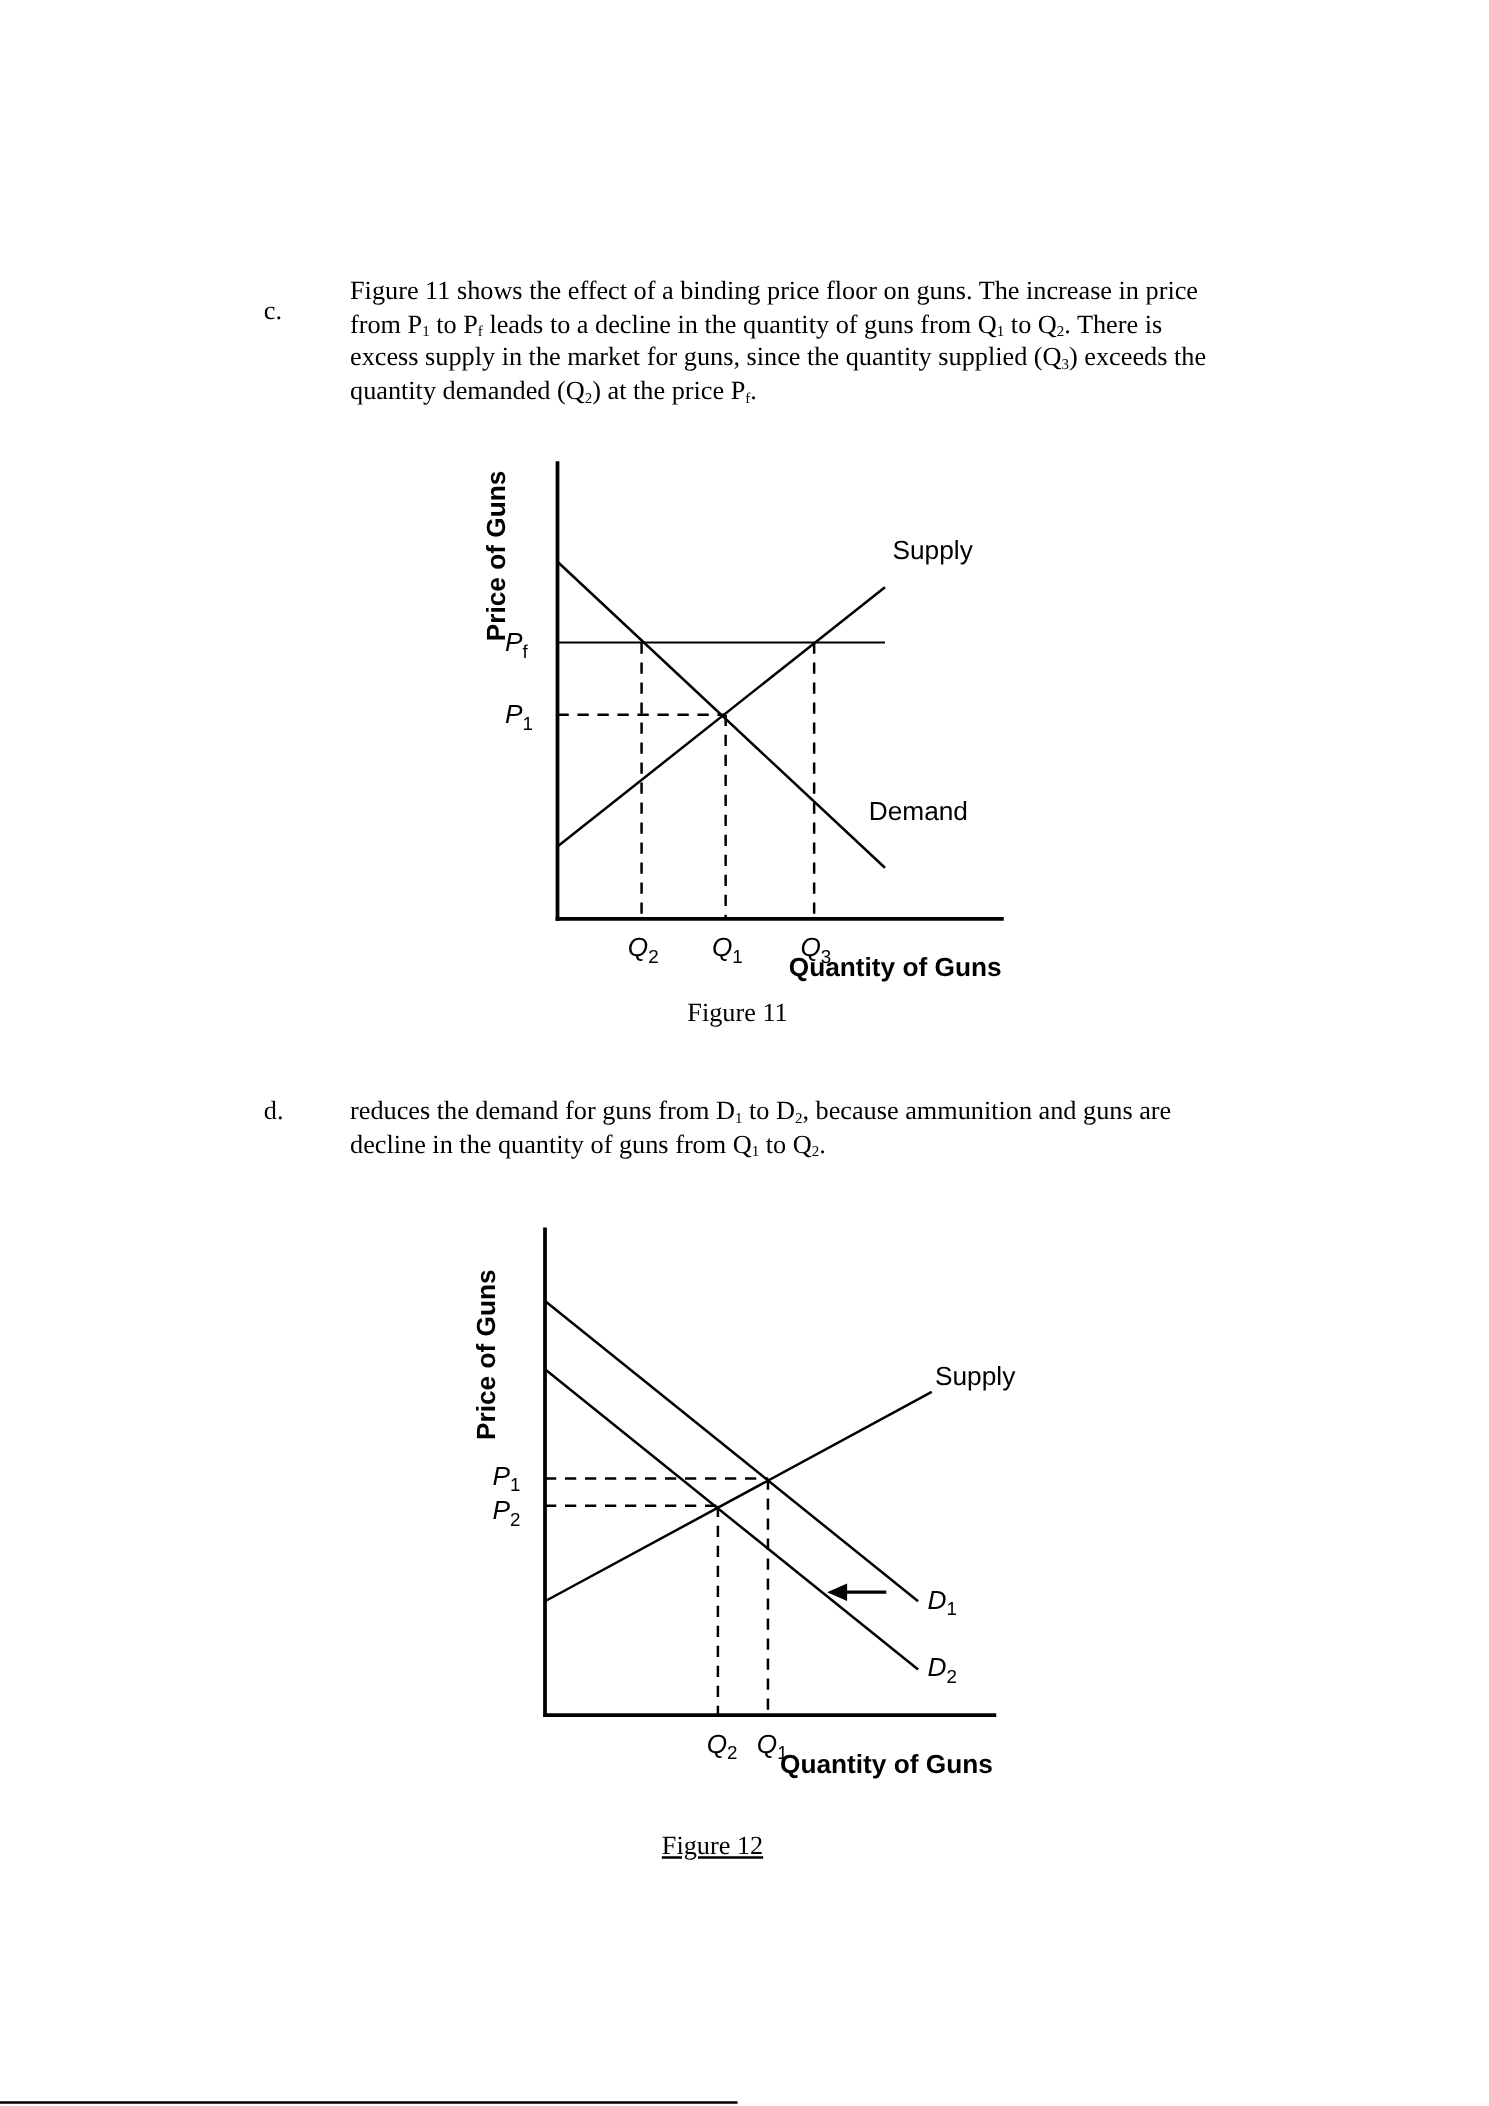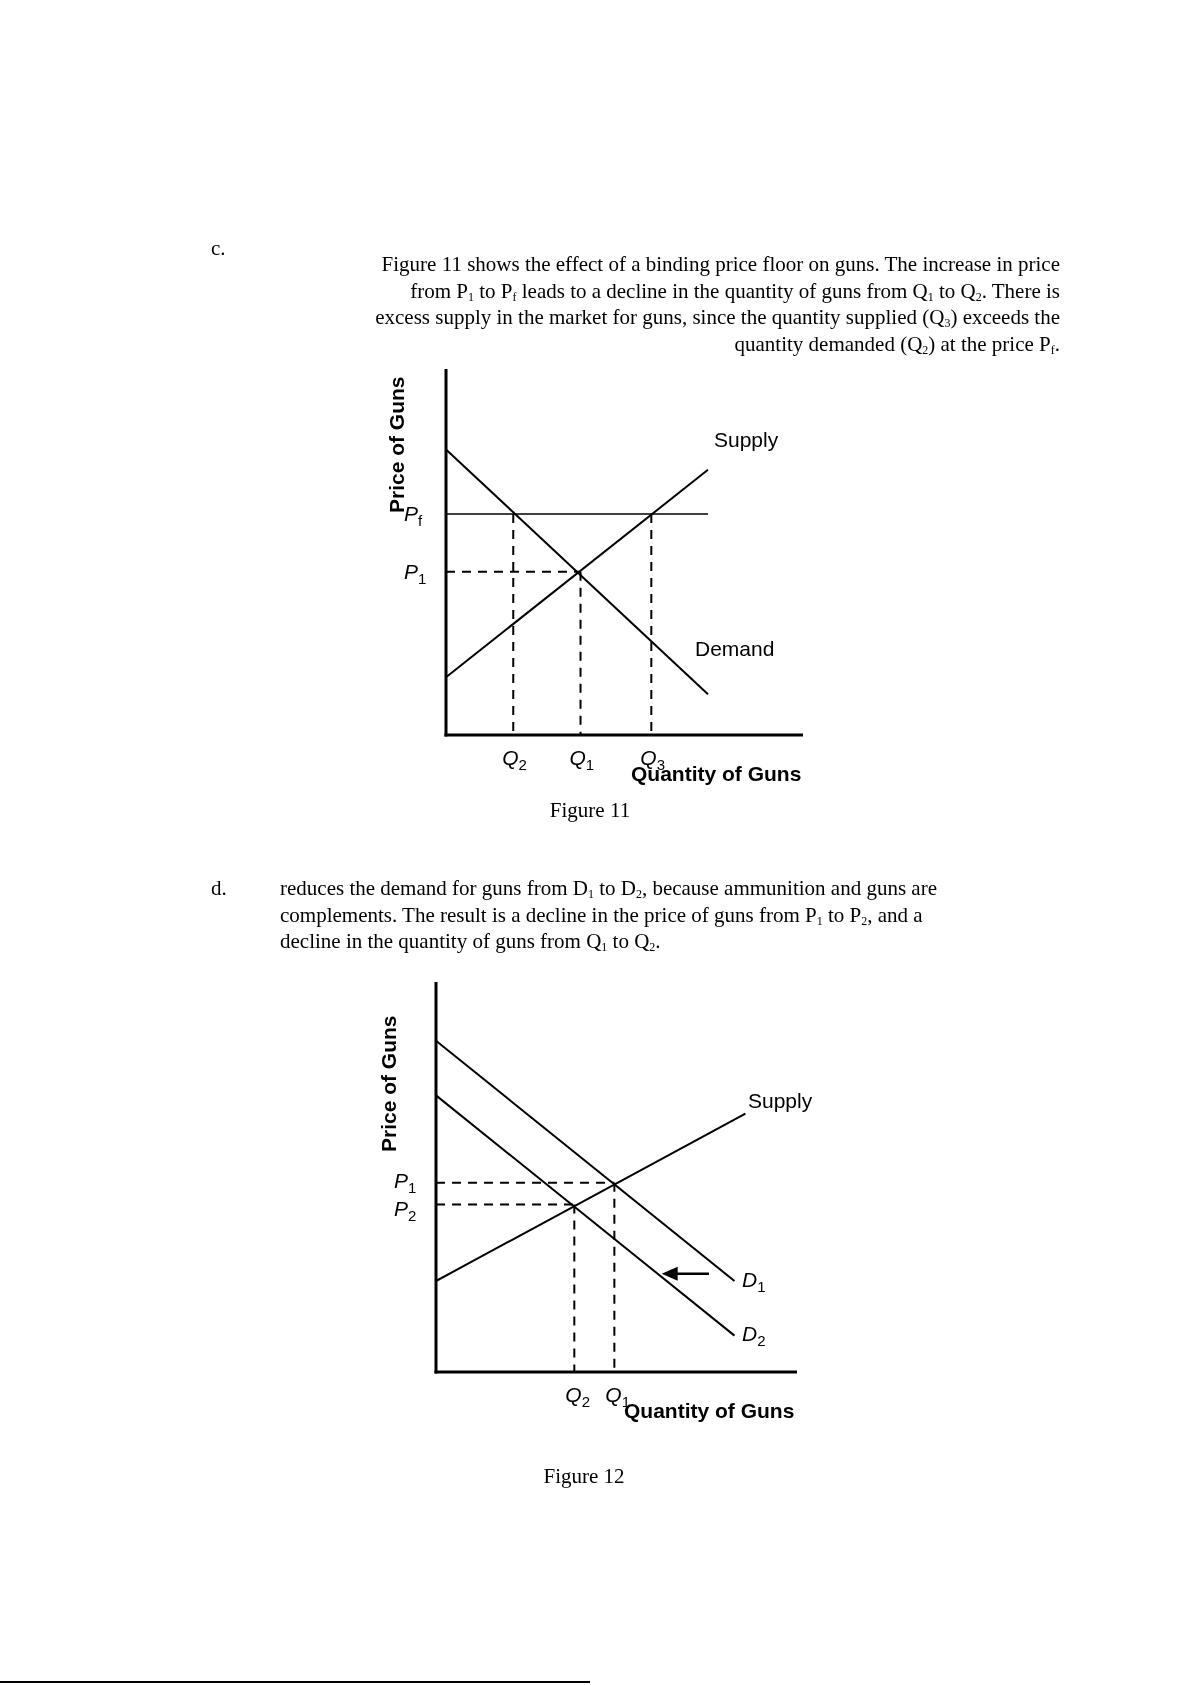--- a/index.html
+++ b/index.html
@@ -9,21 +9,21 @@
   .para span.line { display: block; white-space: nowrap; }
   sub { font-size: 12px; vertical-align: -3px; line-height: 0; }
   .caption { position: absolute; width: 200px; text-align: center; font-size: 21px; }
   svg.fig { position: absolute; left: 0; top: 0; overflow: visible; }
   .footer-rule { position: absolute; left: 0; top: 1681px; width: 590px; height: 2px; background: #000; }
 </style>
 </head>
 <body>
 
 <div class="item-letter" style="top:235px;">c.</div>
-<div class="para" id="para-c" style="top:251px;text-align:right;">
+<div class="para" id="para-c" style="top:219px;">
     <span class="line">Figure 11 shows the effect of a binding price floor on guns.  The increase in price</span>
     <span class="line">from P<sub>1</sub> to P<sub>f</sub> leads to a decline in the quantity of guns from Q<sub>1</sub> to Q<sub>2</sub>.  There is</span>
     <span class="line">excess supply in the market for guns, since the quantity supplied (Q<sub>3</sub>) exceeds the</span>
     <span class="line">quantity demanded (Q<sub>2</sub>) at the price P<sub>f</sub>.</span>
   </div>
 
 <svg class="fig" id="fig11" width="1191" height="800">
     <line x1="446" y1="369" x2="446" y2="736.5" stroke="#000" stroke-width="3"></line>
     <line x1="444.5" y1="735" x2="803" y2="735" stroke="#000" stroke-width="3"></line>
     <line x1="446" y1="571.8" x2="580.52" y2="571.8" stroke="#000" stroke-width="2" stroke-dasharray="9 7"></line>
@@ -41,21 +41,20 @@
     <text x="569.52" y="765" font-size="21" font-family="&quot;Liberation Sans&quot;, &quot;DejaVu Sans&quot;, sans-serif" font-style="italic"><tspan>Q</tspan><tspan font-size="15" dy="5" font-style="normal">1</tspan></text>
     <text x="640.3199999999999" y="765" font-size="21" font-family="&quot;Liberation Sans&quot;, &quot;DejaVu Sans&quot;, sans-serif" font-style="italic"><tspan>Q</tspan><tspan font-size="15" dy="5" font-style="normal">3</tspan></text>
     <text x="631" y="781" font-size="21" font-weight="bold" font-family="&quot;Liberation Sans&quot;, &quot;DejaVu Sans&quot;, sans-serif">Quantity of Guns</text>
     <text x="0" y="0" font-size="21" font-weight="bold" font-family="&quot;Liberation Sans&quot;, &quot;DejaVu Sans&quot;, sans-serif" transform="translate(404,513) rotate(-90)">Price of Guns</text>
   </svg>
 <div class="caption" style="left:490px; top:798px;font-family:Liberation Serif, serif;">Figure 11</div>
 
 <div class="item-letter" style="top:875px;">d.</div>
 <div class="para" id="para-d" style="top:875px;">
     <span class="line">reduces the demand for guns from D<sub>1</sub> to D<sub>2</sub>, because ammunition and guns are</span>
-    <span class="line">complements.  The result is a decline in the price of guns from P<sub>1</sub> to P<sub>2</sub>, and a</span>
     <span class="line">decline in the quantity of guns from Q<sub>1</sub> to Q<sub>2</sub>.</span>
   </div>
 
 <svg class="fig" id="fig12" width="1191" height="1500">
     <line x1="436" y1="982" x2="436" y2="1373.5" stroke="#000" stroke-width="3"></line>
     <line x1="434.5" y1="1372" x2="797" y2="1372" stroke="#000" stroke-width="3"></line>
     <line x1="436" y1="1182.72" x2="614.36" y2="1182.72" stroke="#000" stroke-width="2" stroke-dasharray="9 7"></line>
     <line x1="614.36" y1="1182.72" x2="614.36" y2="1372" stroke="#000" stroke-width="2" stroke-dasharray="9 7"></line>
     <line x1="436" y1="1204.56" x2="574.3199999999999" y2="1204.56" stroke="#000" stroke-width="2" stroke-dasharray="9 7"></line>
     <line x1="574.3199999999999" y1="1204.56" x2="574.3199999999999" y2="1372" stroke="#000" stroke-width="2" stroke-dasharray="9 7"></line>
@@ -67,15 +66,15 @@
     <text x="748" y="1108" font-size="21" font-family="&quot;Liberation Sans&quot;, &quot;DejaVu Sans&quot;, sans-serif">Supply</text>
     <text x="394" y="1187.72" font-size="21" font-family="&quot;Liberation Sans&quot;, &quot;DejaVu Sans&quot;, sans-serif" font-style="italic"><tspan>P</tspan><tspan font-size="15" dy="5" font-style="normal">1</tspan></text>
     <text x="394" y="1215.56" font-size="21" font-family="&quot;Liberation Sans&quot;, &quot;DejaVu Sans&quot;, sans-serif" font-style="italic"><tspan>P</tspan><tspan font-size="15" dy="5" font-style="normal">2</tspan></text>
     <text x="565.3199999999999" y="1402" font-size="21" font-family="&quot;Liberation Sans&quot;, &quot;DejaVu Sans&quot;, sans-serif" font-style="italic"><tspan>Q</tspan><tspan font-size="15" dy="5" font-style="normal">2</tspan></text>
     <text x="605.36" y="1402" font-size="21" font-family="&quot;Liberation Sans&quot;, &quot;DejaVu Sans&quot;, sans-serif" font-style="italic"><tspan>Q</tspan><tspan font-size="15" dy="5" font-style="normal">1</tspan></text>
     <text x="624" y="1418" font-size="21" font-weight="bold" font-family="&quot;Liberation Sans&quot;, &quot;DejaVu Sans&quot;, sans-serif">Quantity of Guns</text>
     <text x="0" y="0" font-size="21" font-weight="bold" font-family="&quot;Liberation Sans&quot;, &quot;DejaVu Sans&quot;, sans-serif" transform="translate(396,1152) rotate(-90)">Price of Guns</text>
     <line x1="709" y1="1273.72" x2="673.6800000000001" y2="1273.72" stroke="#000" stroke-width="2.5"></line>
     <polygon points="661.6800000000001,1273.72 677.6800000000001,1266.72 677.6800000000001,1280.72" fill="#000"></polygon>
   </svg>
-<div class="caption" style="left:484px; top:1464px;">Figure 12</div>
+<div class="caption" style="left:470px; top:1464px;text-decoration:underline;">Figure 12</div>
 
 <div class="footer-rule"></div>
 
 </body></html>

